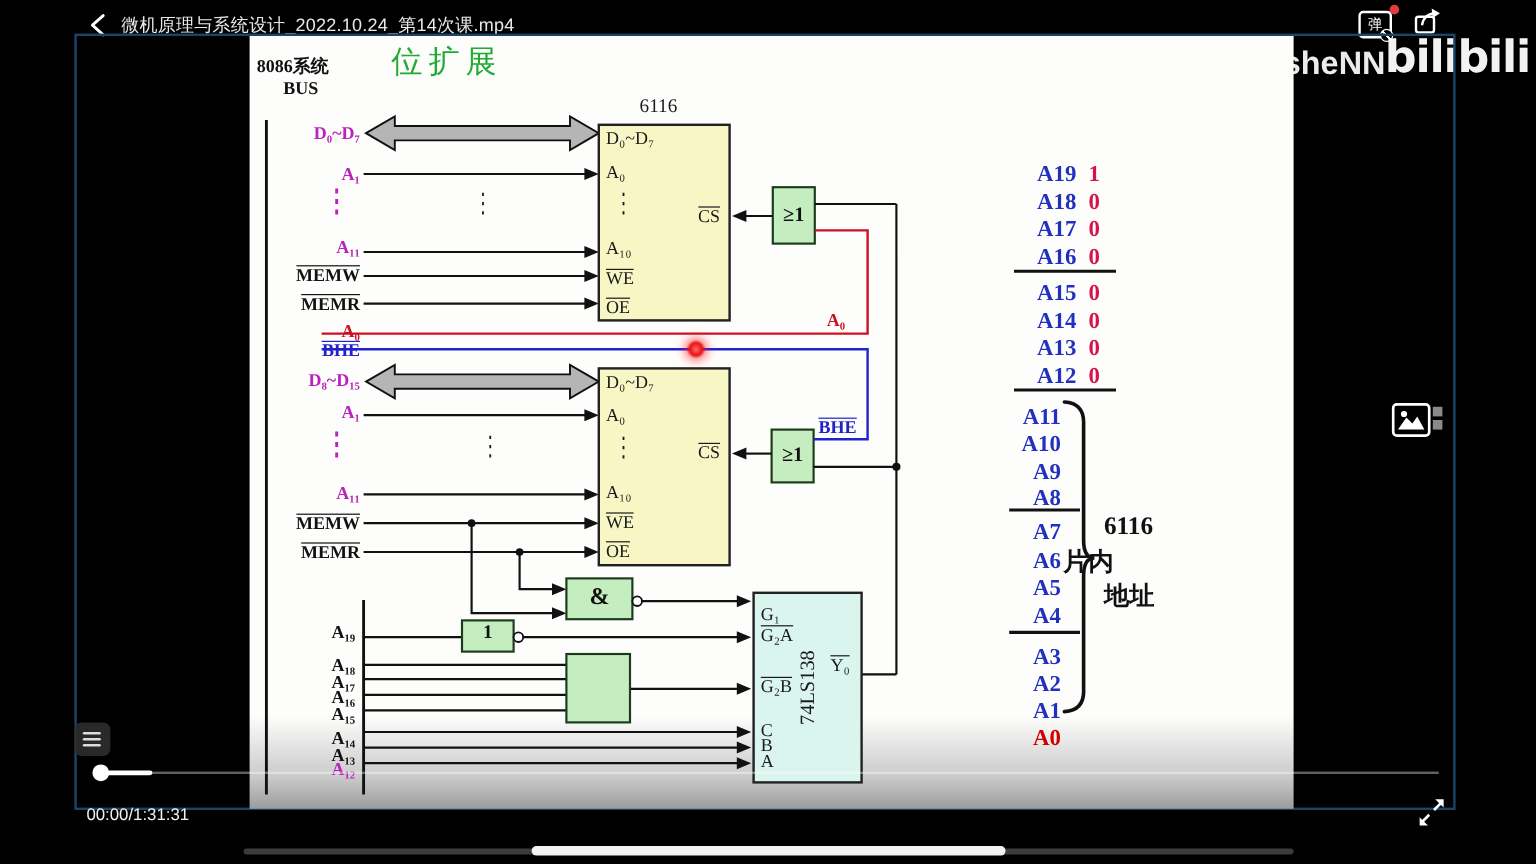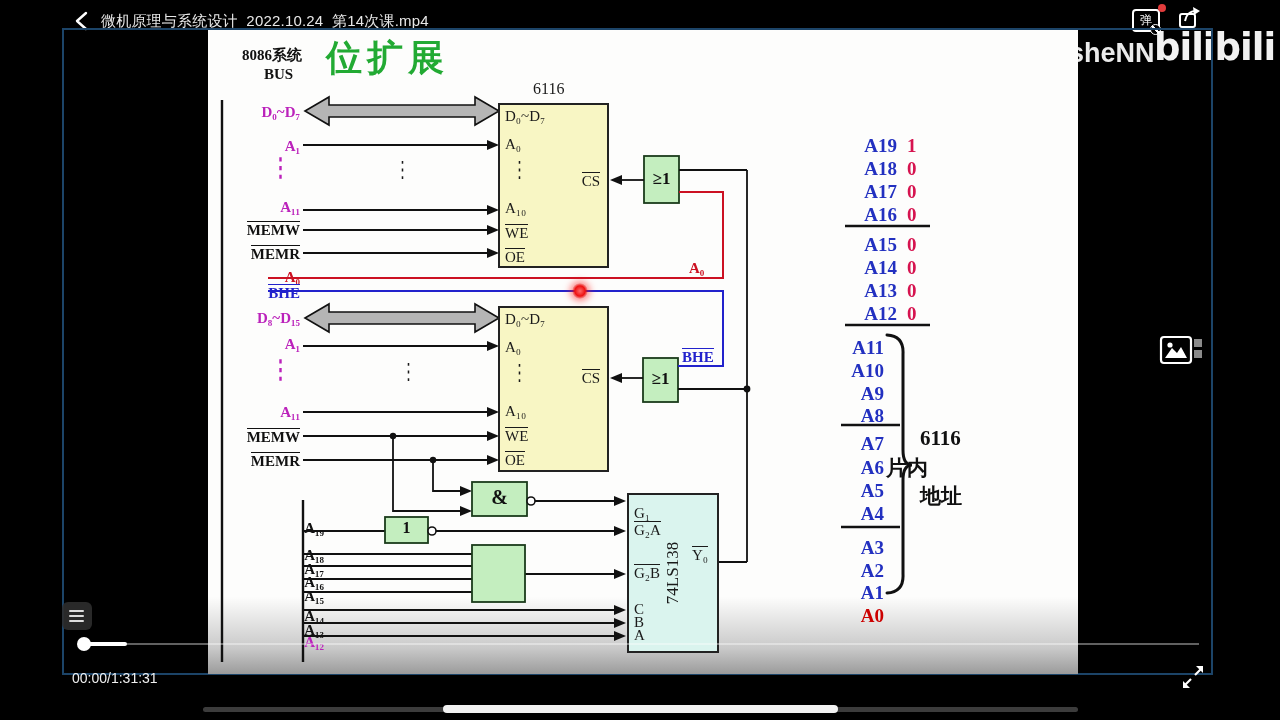--- a/index.html
+++ b/index.html
@@ -25,24 +25,24 @@
   .phandle{width:14px;height:14px;border-radius:50%;background:#fff;}
   .pill-track{height:5px;background:#3c3c3c;border-radius:3px;}
   .pill{height:8px;background:#f2f2f2;border-radius:4px;}
   
   .slide{background:linear-gradient(#fdfdfc 0%,#fdfdfc 88%,#c9c9c9 96%,#9b9b9b 100%);}
   .s{position:absolute;font-family:"Liberation Serif","DejaVu Serif",serif;white-space:nowrap;}
   .m{color:#bb22bb;font-weight:bold;font-size:15px;}
   .blk{color:#111;font-weight:bold;font-size:15px;}
   .cl{color:#1a1a1a;font-size:15px;}
   .rcol{left:0;width:92px;text-align:right;}
-  .rcol2{left:0;width:88px;text-align:right;margin-left:28px;}
+  .rcol2{left:0;width:88px;text-align:right;}
   .ov{display:inline-block;border-top:1.7px solid currentColor;line-height:1.08;}
-  .h-green{color:#22aa33;font-size:36px;font-weight:bold;letter-spacing:5px;}
-  .cap{color:#111;font-size:15px;font-weight:bold;margin-left:28px;}
+  .h-green{color:#22aa33;font-size:26px;font-weight:normal;letter-spacing:5px;}
+  .cap{color:#111;font-size:15px;font-weight:bold;}
   .t-blue{color:#1a1a99;}
   .t-red{color:#cc2222;}
   .titleline{font-size:25px;font-weight:bold;}
   .subtitle{color:#bb0099;font-size:23px;font-weight:bold;}
   .gatelbl{color:#111;font-weight:bold;text-align:center;}
   .tb{color:#2230c0;font-weight:bold;font-size:19px;width:52px;text-align:right;}
   .tv{color:#d6134f;font-weight:bold;font-size:19px;}
   .tr0{color:#cc0000 !important;}
   .brtxt{color:#111;font-weight:bold;font-size:21px;}
   .dots{letter-spacing:0;transform:scaleY(1.5);transform-origin:top;}

